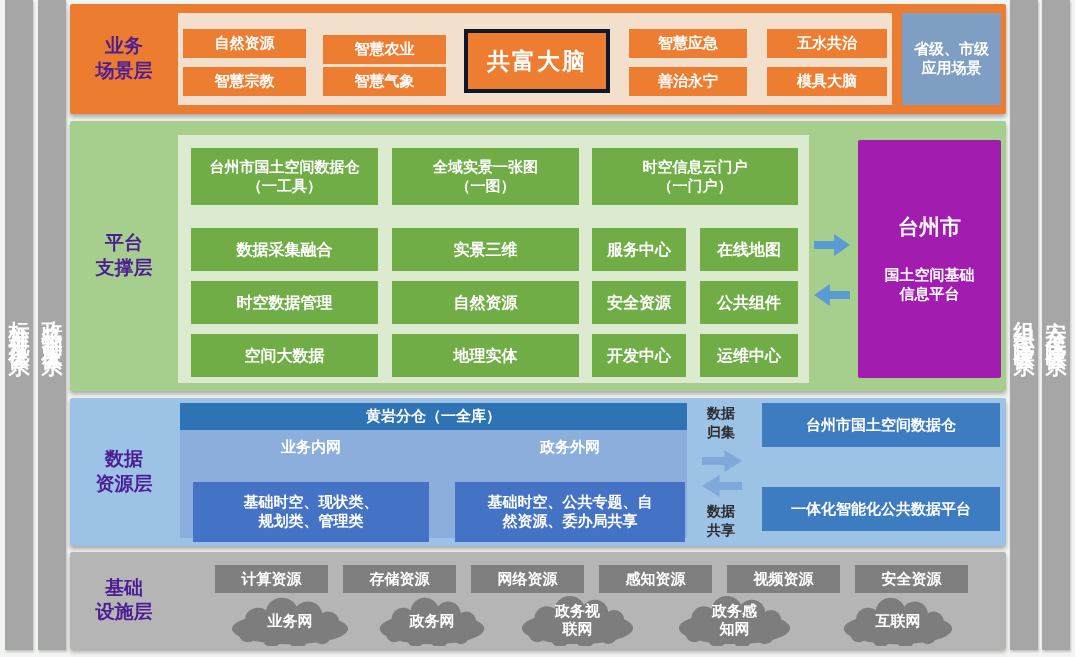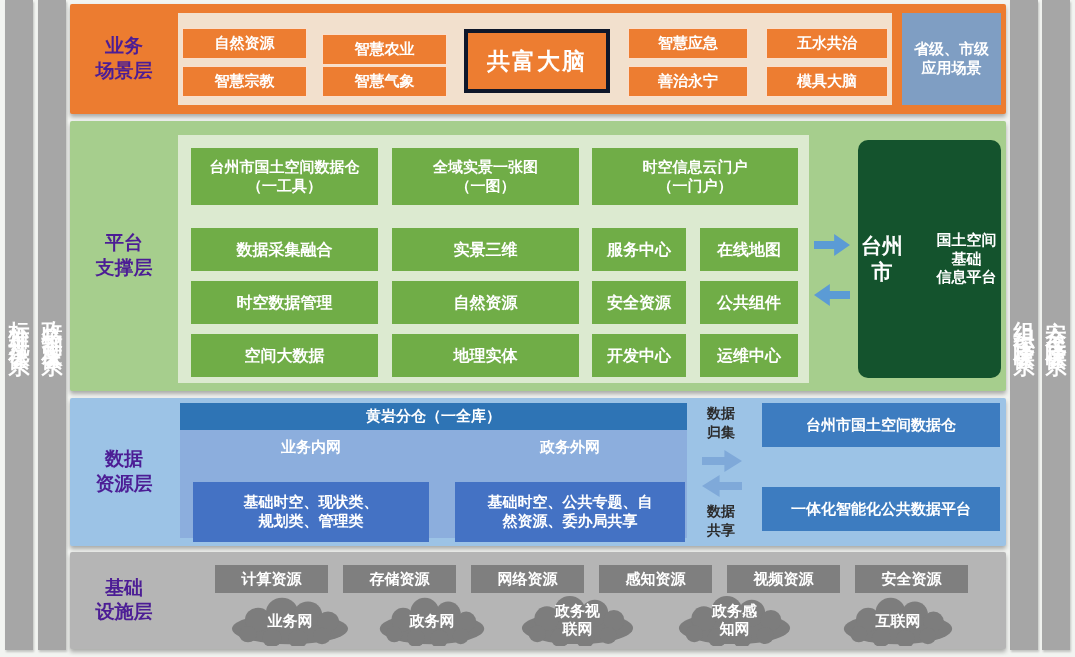--- a/index.html
+++ b/index.html
@@ -24,21 +24,21 @@
   .l-scenario{top:4px;height:110px;background:#ec7c30;}
   .cream-panel{position:absolute;left:108px;top:9px;width:714px;height:92px;background:#f2e0cd;}
   .obtn{background:#ed7d31;border:1px solid rgba(255,255,255,.75);font-size:15px;}
   .brain{background:#ed7d31;border:4px solid #0f172a;font-size:23px;letter-spacing:2px;}
   .scenario-side{background:#7f9ec3;font-size:15px;}
   
   .l-platform{top:121px;height:270px;background:#a6ce8d;}
   .green-panel{position:absolute;left:108px;top:14px;width:631px;height:248px;background:#dcead0;}
   .gbtn{background:#70ad47;font-size:16px;}
   .ghead{background:#70ad47;font-size:15px;}
-  .platform-box{background:#14532d;border-radius:10px;flex-direction:row;gap:26px;}
+  .platform-box{background:#a21caf;border-radius:2px;flex-direction:column;gap:26px;}
   .platform-box .city{font-size:21px;font-weight:bold;}
   .platform-box .pname{font-size:15px;font-weight:bold;white-space:pre-line;}
   .arrow{position:absolute;}
   .arrow-right{clip-path:polygon(0 32%,56% 32%,56% 0,100% 50%,56% 100%,56% 68%,0 68%);}
   .arrow-left{clip-path:polygon(100% 32%,44% 32%,44% 0,0 50%,44% 100%,44% 68%,100% 68%);}
   .blue-accent{background:#5b9bd5;}
   .blue-soft{background:#7fa9d9;}
   
   .l-data{top:398px;height:148px;background:#9cc3e6;}
   .data-head{background:#2e74b5;font-size:15px;}

